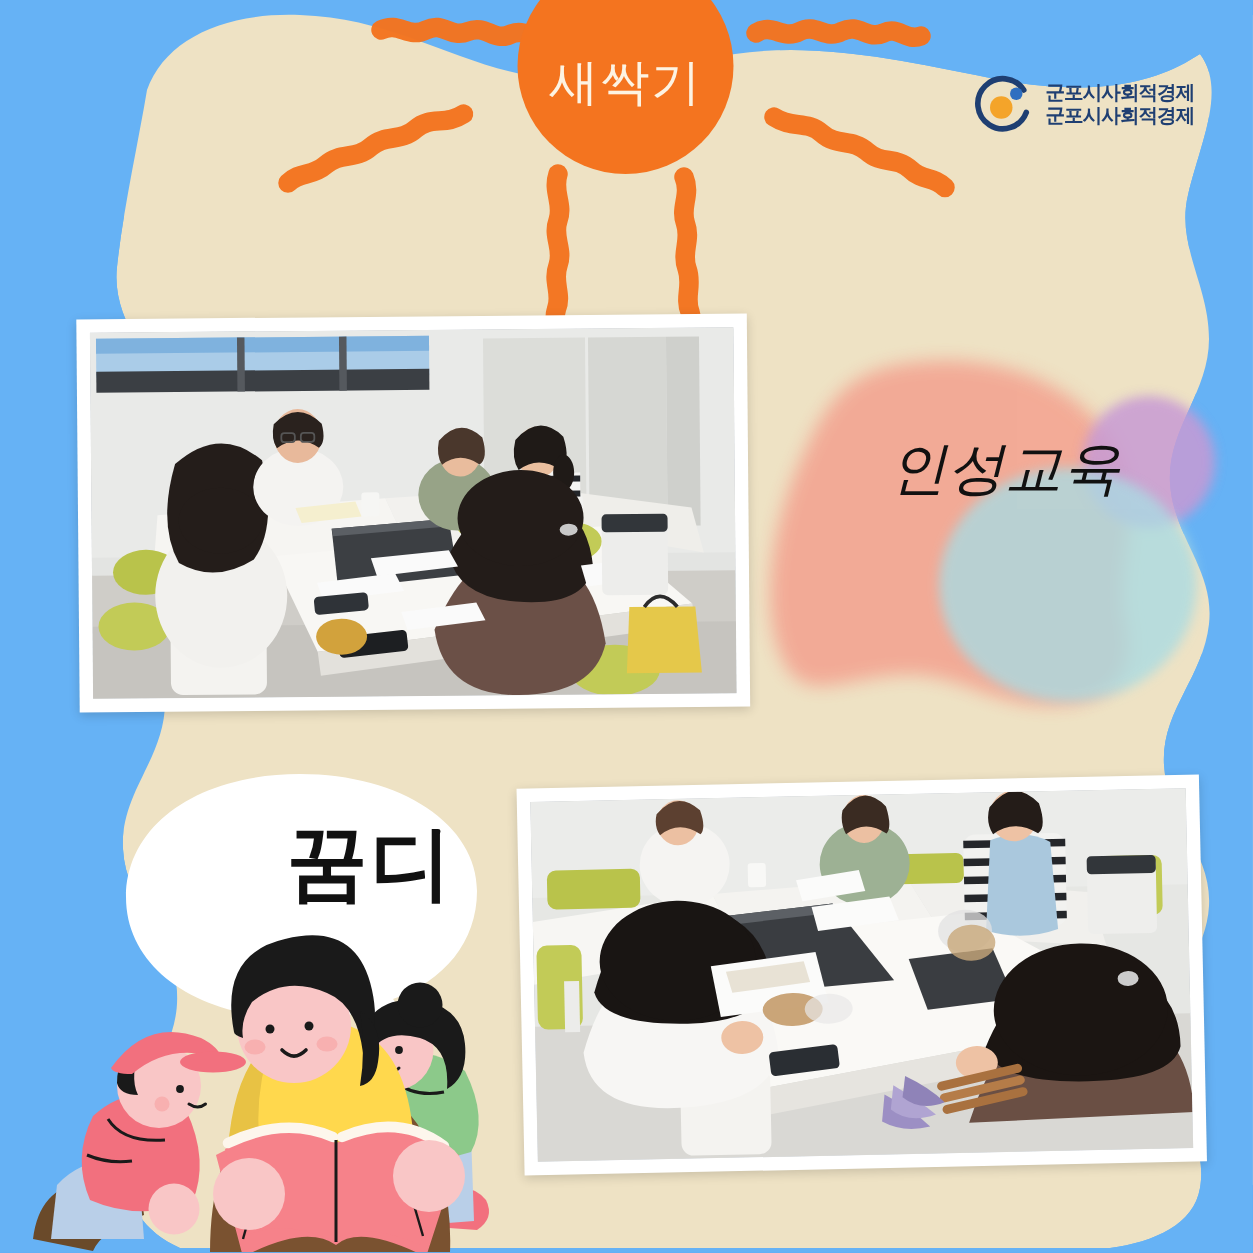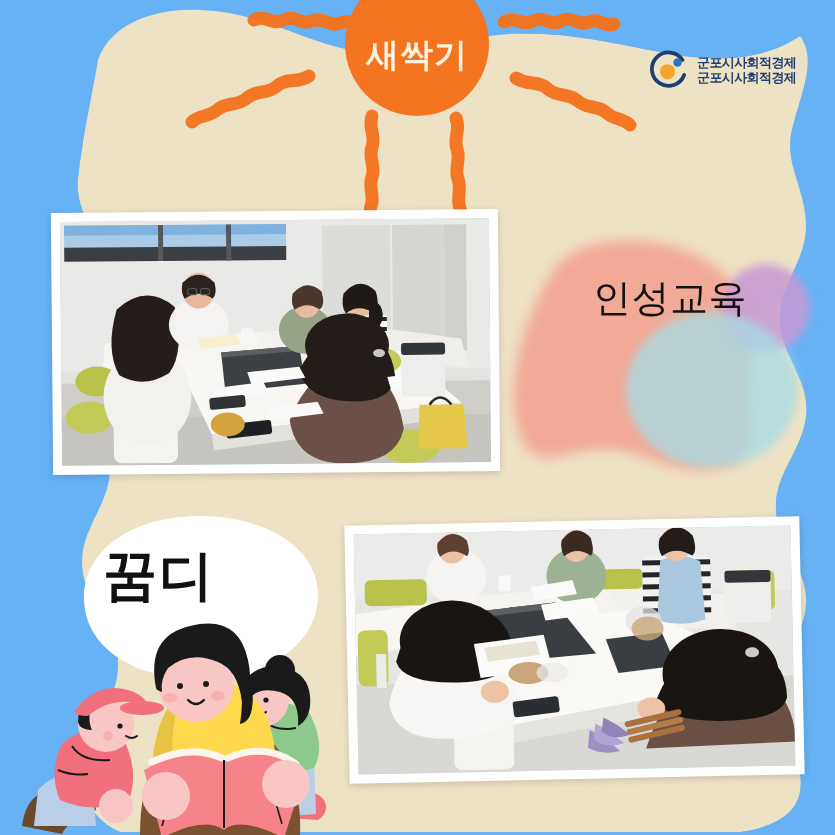--- a/index.html
+++ b/index.html
@@ -14,46 +14,46 @@
   .layer { position:absolute; inset:0; width:835px; height:835px; }
   svg.layer { display:block; }
 
   
   .sun-circle {
     position:absolute; left:345px; top:-28px; width:144px; height:144px;
     border-radius:50%; background:#f4741f; z-index:6;
     display:flex; align-items:center; justify-content:center;
   }
   .sun-label {
-    color:#fdf3e2; font-size:33px; font-weight:700; letter-spacing:1px;
+    color:#fdf3e2; font-size:33px; font-weight:400; letter-spacing:1px;
     margin-top:22px; white-space:nowrap;
   }
 
   
   .logo { position:absolute; left:650px; top:50px; z-index:8; display:flex; align-items:center; gap:7px; }
   .logo-mark { width:40px; height:40px; flex:none; }
   .logo-text { display:flex; flex-direction:column; line-height:1.18; }
   .logo-text span { color:#1f3f72; font-size:13px; font-weight:700; letter-spacing:-0.6px; white-space:nowrap; }
 
   
   .photo {
     position:absolute; background:#ffffff; padding:9px;
     box-shadow:0 2px 7px rgba(0,0,0,0.16); z-index:5; overflow:hidden;
   }
   .photo .inner { width:100%; height:100%; position:relative; overflow:hidden; background:#c8ccd0; }
   #photo-meeting { left:52px; top:211px; width:447px; height:262px; transform:rotate(-0.5deg); }
   #photo-workshop { left:347px; top:521px; width:455px; height:258px; transform:rotate(-1.2deg); }
 
   
-  .headline { position:absolute; left:542px; top:272px; z-index:7; text-align:center; width:256px; }
+  .headline { position:absolute; left:542px; top:286px; z-index:7; text-align:center; width:256px;font-style:italic; }
   .headline div { color:#111111; font-size:38px; font-weight:400; line-height:1.42; letter-spacing:0.5px; }
 
   
   .bubble-label {
-    position:absolute; left:103px; top:540px; width:200px; text-align:left; z-index:7;
+    position:absolute; left:103px; top:540px; width:200px; text-align:right; z-index:7;
   }
   .bubble-label span { font-size:54px; font-weight:800; color:#111; letter-spacing:2px; }
 </style>
 </head>
 <body>
 
 <div id="poster">
 
   <svg class="layer" viewBox="0 0 835 835" preserveAspectRatio="none" style="z-index:1">
     <rect x="0" y="0" width="835" height="835" fill="#66b2f5"></rect>

